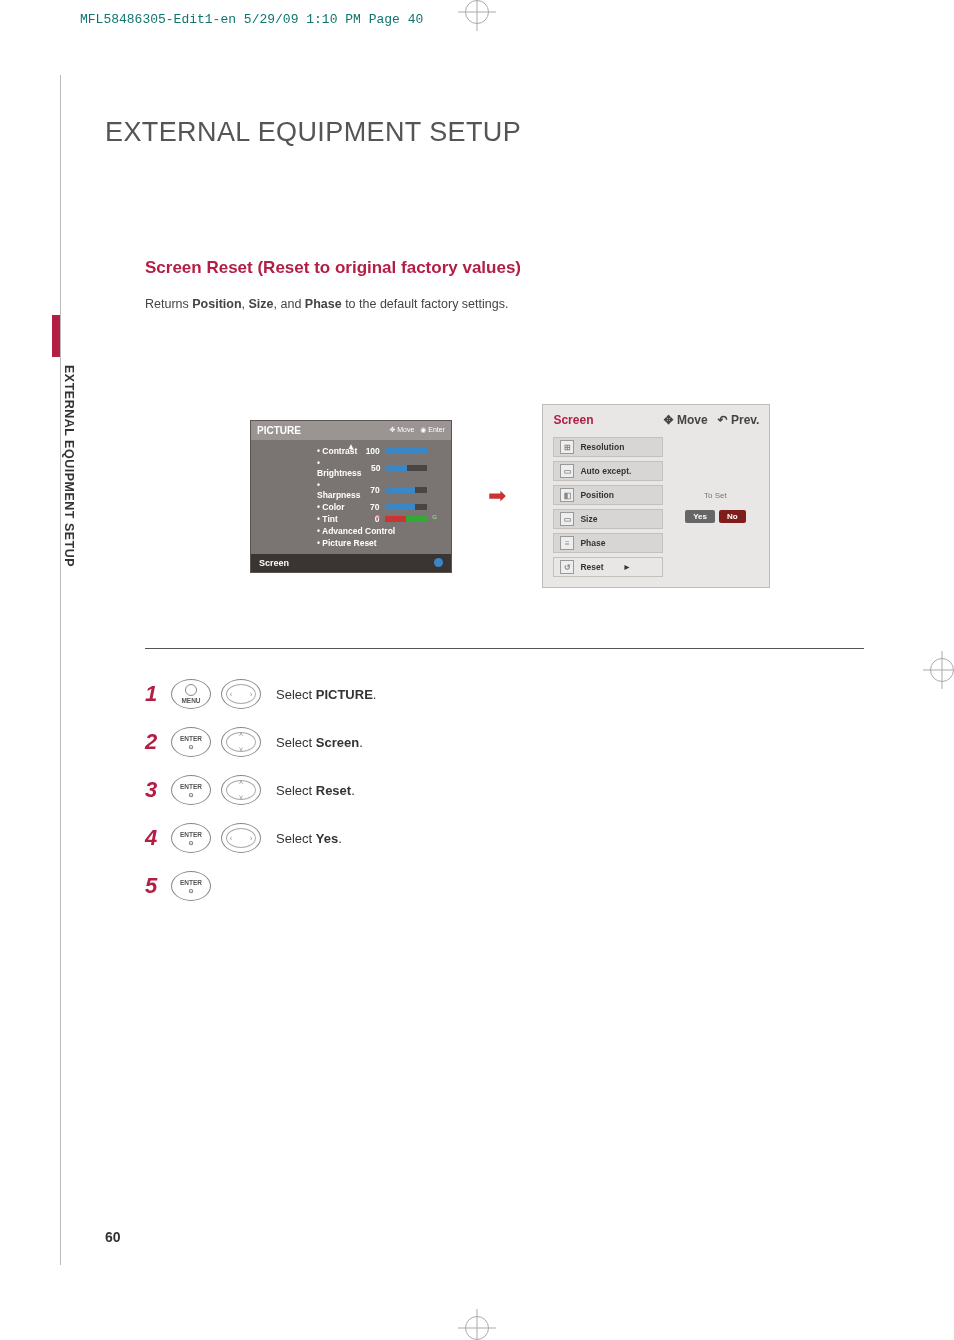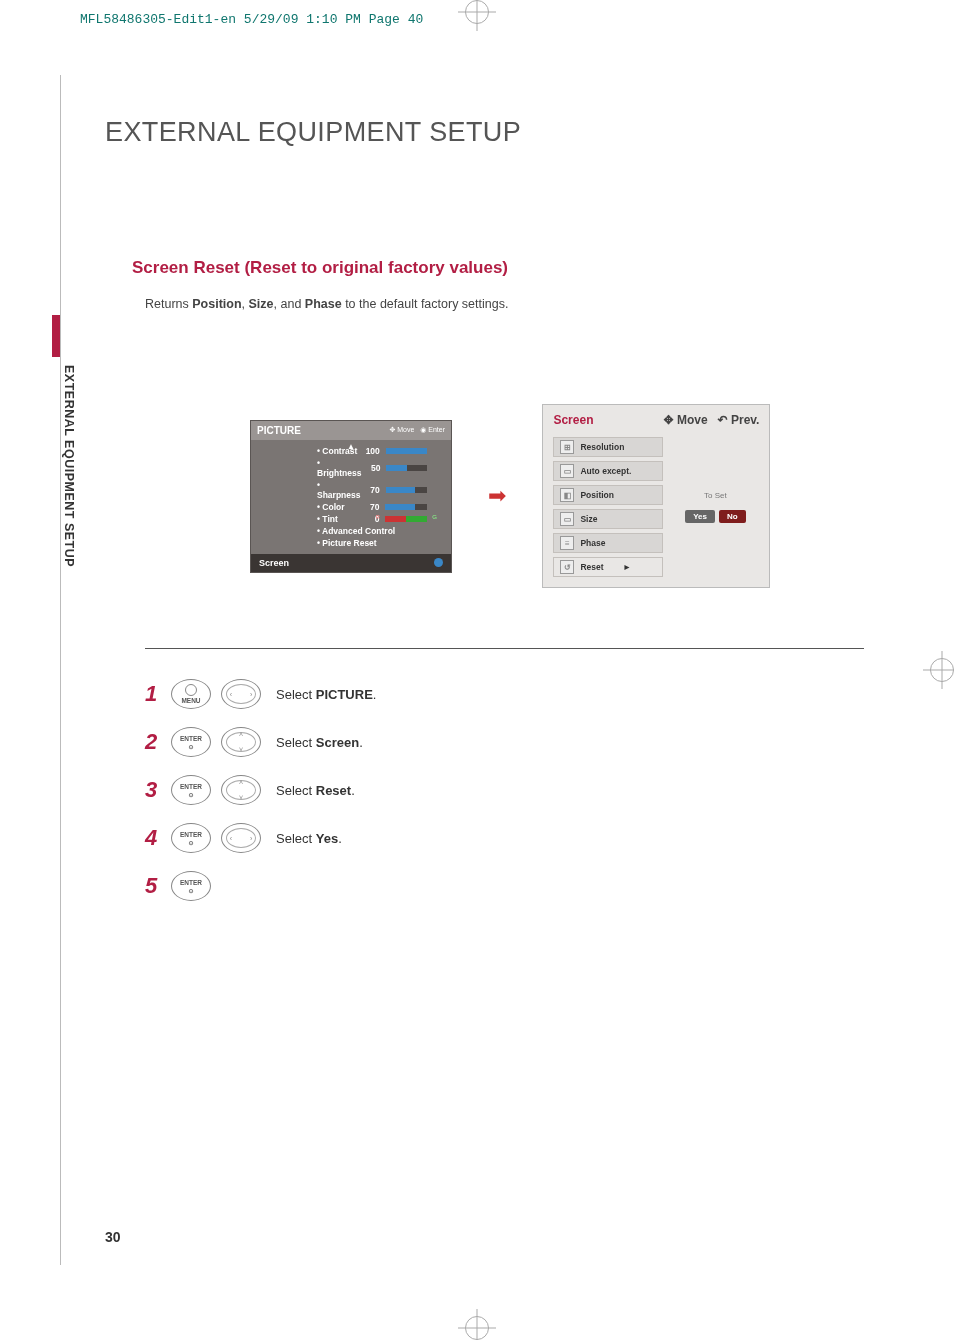--- a/index.html
+++ b/index.html
@@ -40,21 +40,21 @@
     font-weight: 400;
     color: #555;
     letter-spacing: 0.4px;
     margin-bottom: 110px;
   }
 
   .section-title {
     font-size: 17px;
     font-weight: 700;
     color: #b21e44;
-    margin-left: 27px;
+    margin-left: 40px;
     margin-bottom: 16px;
   }
 
   .desc {
     font-size: 12.5px;
     color: #444;
     margin-left: 40px;
     line-height: 1.6;
   }
   .desc .bold { font-weight: 700; }
@@ -404,14 +404,14 @@
       <div class="step">
         <div class="step-num">5</div>
         <div class="btn-oval">
             <span>ENTER</span>
             <span class="dot-center">⊙</span>
           </div>
       </div>
     </div>
   </div>
 
-  <div class="page-number">30</div>
+  <div class="page-number">60</div>
 </div>
 
 </body></html>

